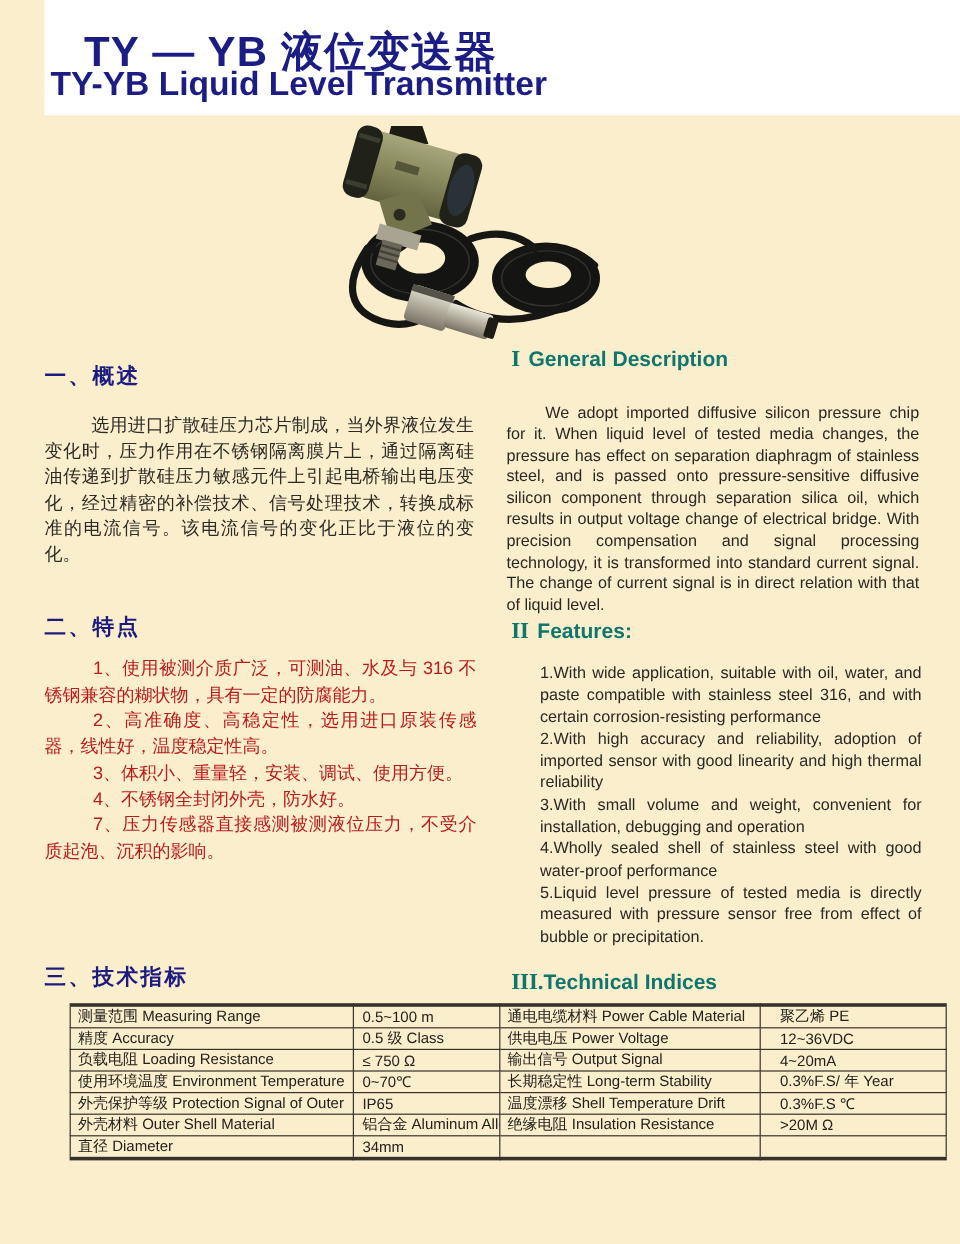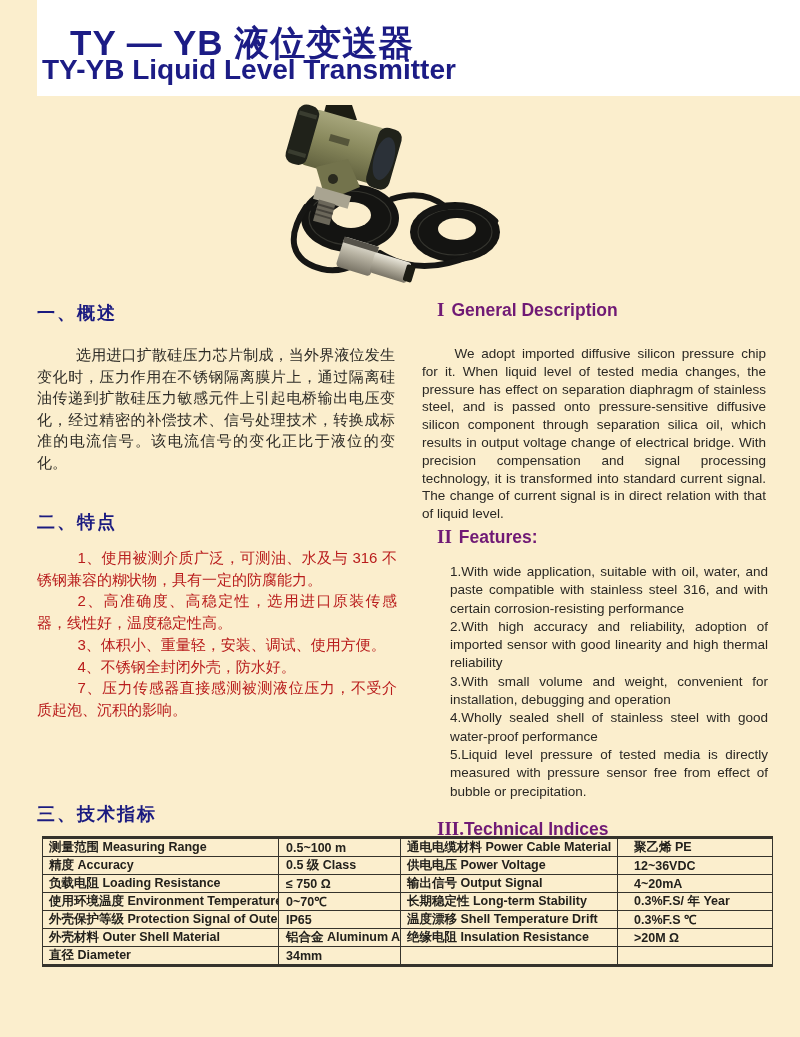--- a/index.html
+++ b/index.html
@@ -29,21 +29,21 @@
   }
   
   .photo { position: absolute; left: 230px; top: 95px; width: 340px; height: 195px; }
   .photo svg { display: block; width: 100%; height: 100%; }
   
   .sec-head-cn {
     margin: 0; font-size: 18px; font-weight: bold; color: #1b1b80;
     letter-spacing: 2px; line-height: 22px; white-space: nowrap;
   }
   .sec-head-en {
-    margin: 15px; font-size: 17.5px; font-weight: bold; color: #701a75;
+    margin: 4px; font-size: 17.5px; font-weight: bold; color: #0f766e;
     line-height: 22px; white-space: nowrap;
   }
   .numeral {
     font-family: "Liberation Serif", serif; font-weight: bold; font-size: 19px;
   }
   .nm-sp { margin-right: 7px; }
   
   .cn-body {
     margin: 20px 0 0 0; font-size: 15px; line-height: 21.6px;
     color: #2d2b26; text-align: justify; text-indent: 2.6em;
@@ -64,23 +64,23 @@
   }
   
   #ov-cn { position: absolute; left: 37px;  top: 302px; width: 358px; }
   #ov-en { position: absolute; left: 422px; top: 284px; width: 344px; }
   #ft-cn { position: absolute; left: 37px;  top: 511px; width: 360px; }
   #ft-en { position: absolute; left: 422px; top: 511px; width: 346px; }
   #th-cn { position: absolute; left: 37px;  top: 803px; }
   #th-en { position: absolute; left: 422px; top: 803px; text-align: right; }
   
   .spec-table {
-    position: absolute; left: 42px; top: 836px;
+    position: absolute; left: 58px; top: 836px;
     border-collapse: collapse; table-layout: fixed; width: 730px;
-    border-top: 3px solid #35332c; border-bottom: 3px solid #35332c; font-weight: bold;
+    border-top: 3px solid #35332c; border-bottom: 3px solid #35332c;
   }
   .spec-table td {
     border: 1.5px solid #35332c; height: 16.6px;
     font-size: 12.5px; color: #23211c; padding: 0 3px 0 6px;
     white-space: nowrap; overflow: hidden; vertical-align: middle;
   }
   .spec-table td.val1 { padding-left: 7px; }
   .spec-table td.val2 { padding-left: 16px; }
 </style>
 </head>

